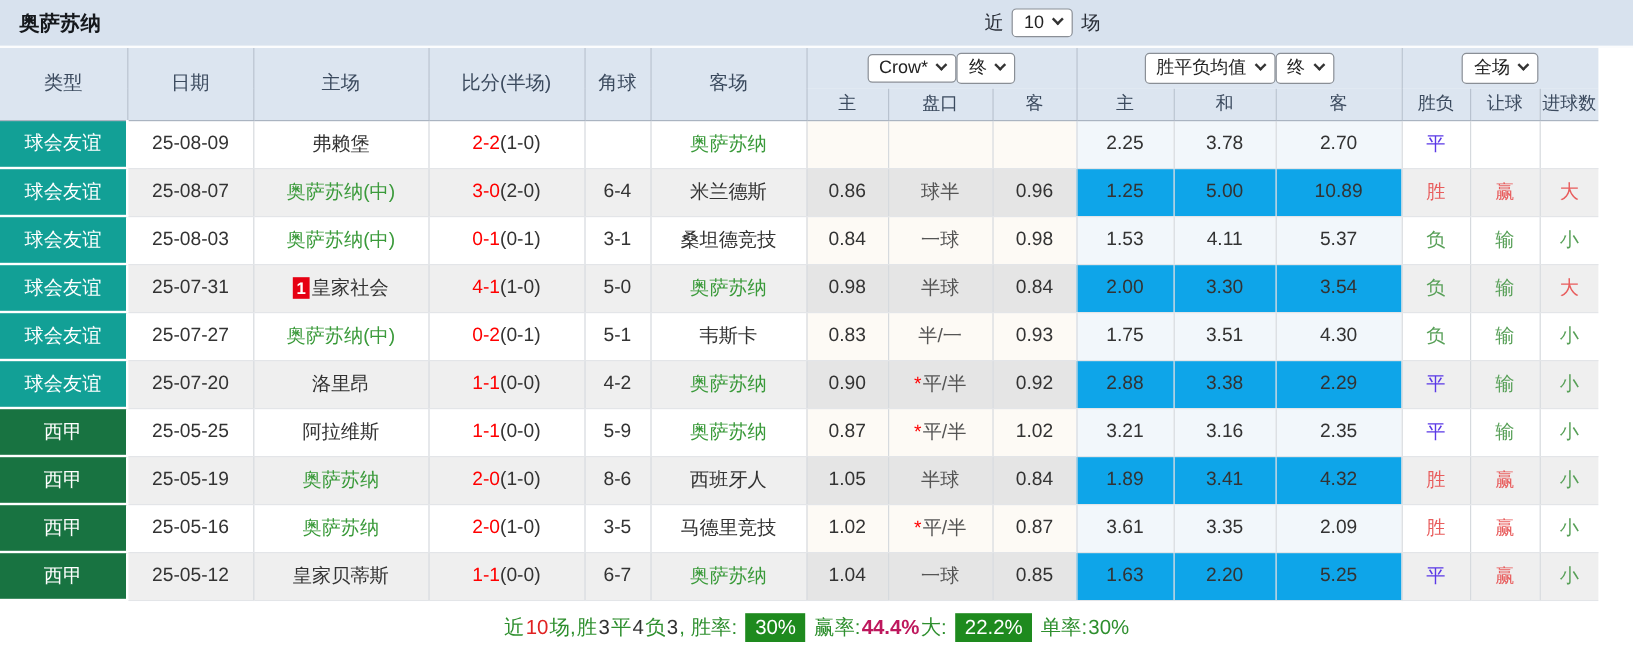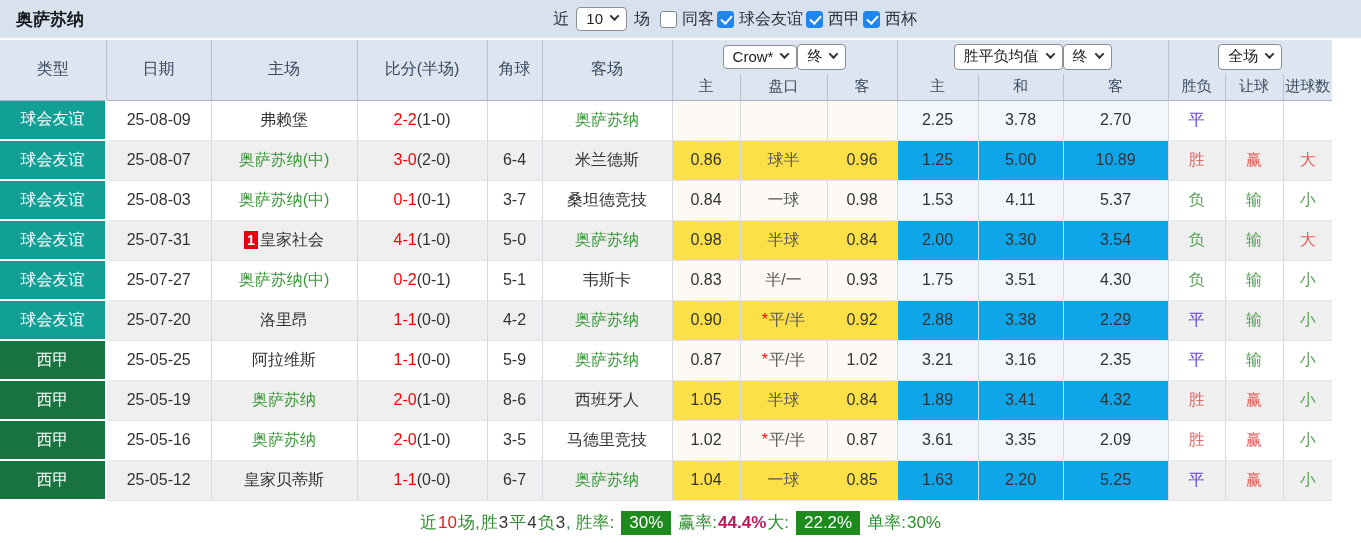--- a/index.html
+++ b/index.html
@@ -39,21 +39,21 @@
     border-right:1px solid #d6dade; border-bottom:1px solid #e3e5e8; background:#fff; }
   tbody td:last-child { border-right:none; }
   tr.even td { background:#efefef; }
   td.c-league { color:#fff; border-right:2px solid #fff; border-bottom:2px solid #fff; }
   .lg-friendly { background:#12a096 !important; }
   .lg-liga { background:#187341 !important; }
   .team-green { color:#3a9a3a; }
   .score-main { color:#ff0000; }
   .score-half { color:#333; }
   td.col-crow { background:#fdfaf5; }
-  tr.even td.col-crow { background:#fde047; }
+  tr.even td.col-crow { background:#e5e5e5; }
   td.col-avg { background:#f2f7fb; }
   tr.even td.col-avg { background:#0ea5e9; }
   .c-handicap { color:#555;margin-top:24px; }
   .star { color:#ff0000; margin-right:1px; }
   .t-win { color:#e85d5d; }
   .t-lose { color:#58a058; }
   .t-draw { color:#5a38e6; }
   .rankbadge { display:inline-block; background:#e60012; color:#fff; font-size:14px;
     line-height:18px; padding:0 3px; margin-right:2px; font-weight:bold; }
 
@@ -71,38 +71,20 @@
 
 <div class="topbar">
   <span class="title">奥萨苏纳</span>
   <div class="controls">
     <span>近</span>
     <span class="sel">
       <span>10</span>
       <i class="chev"></i>
     </span>
     <span>场</span>
-    <span style="display:inline-flex;align-items:center;">
-        <span class="filter">
-          <span class="cb"></span>
-          <span class="flabel">同客</span>
-        </span>
-        <span class="filter">
-          <span class="cb checked"></span>
-          <span class="flabel">球会友谊</span>
-        </span>
-        <span class="filter">
-          <span class="cb checked"></span>
-          <span class="flabel">西甲</span>
-        </span>
-        <span class="filter">
-          <span class="cb checked"></span>
-          <span class="flabel">西杯</span>
-        </span>
-      </span>
   </div>
 </div>
 
 <table>
   <colgroup>
     <col style="width:106px">
       <col style="width:105px">
       <col style="width:146px">
     <col style="width:130px">
       <col style="width:55px">
@@ -203,21 +185,21 @@
         <td class="col-avg">10.89</td>
         <td class="c-res t-win">胜</td>
         <td class="c-res t-win">赢</td>
         <td class="c-res t-win">大</td>
       </tr>
       <tr class="odd">
         <td class="c-league lg-friendly">球会友谊</td>
         <td class="c-date">25-08-03</td>
         <td class="c-team"><span class="team-green">奥萨苏纳(中)</span></td>
         <td class="c-score"><span class="score-main">0-1</span><span class="score-half">(0-1)</span></td>
-        <td class="c-corner">3-7</td>
+        <td class="c-corner">3-1</td>
         <td class="c-team"><span>桑坦德竞技</span></td>
         <td class="col-crow">0.84</td>
         <td class="col-crow c-handicap"><span>一球</span></td>
         <td class="col-crow">0.98</td>
         <td class="col-avg">1.53</td>
         <td class="col-avg">4.11</td>
         <td class="col-avg">5.37</td>
         <td class="c-res t-lose">负</td>
         <td class="c-res t-lose">输</td>
         <td class="c-res t-lose">小</td>

